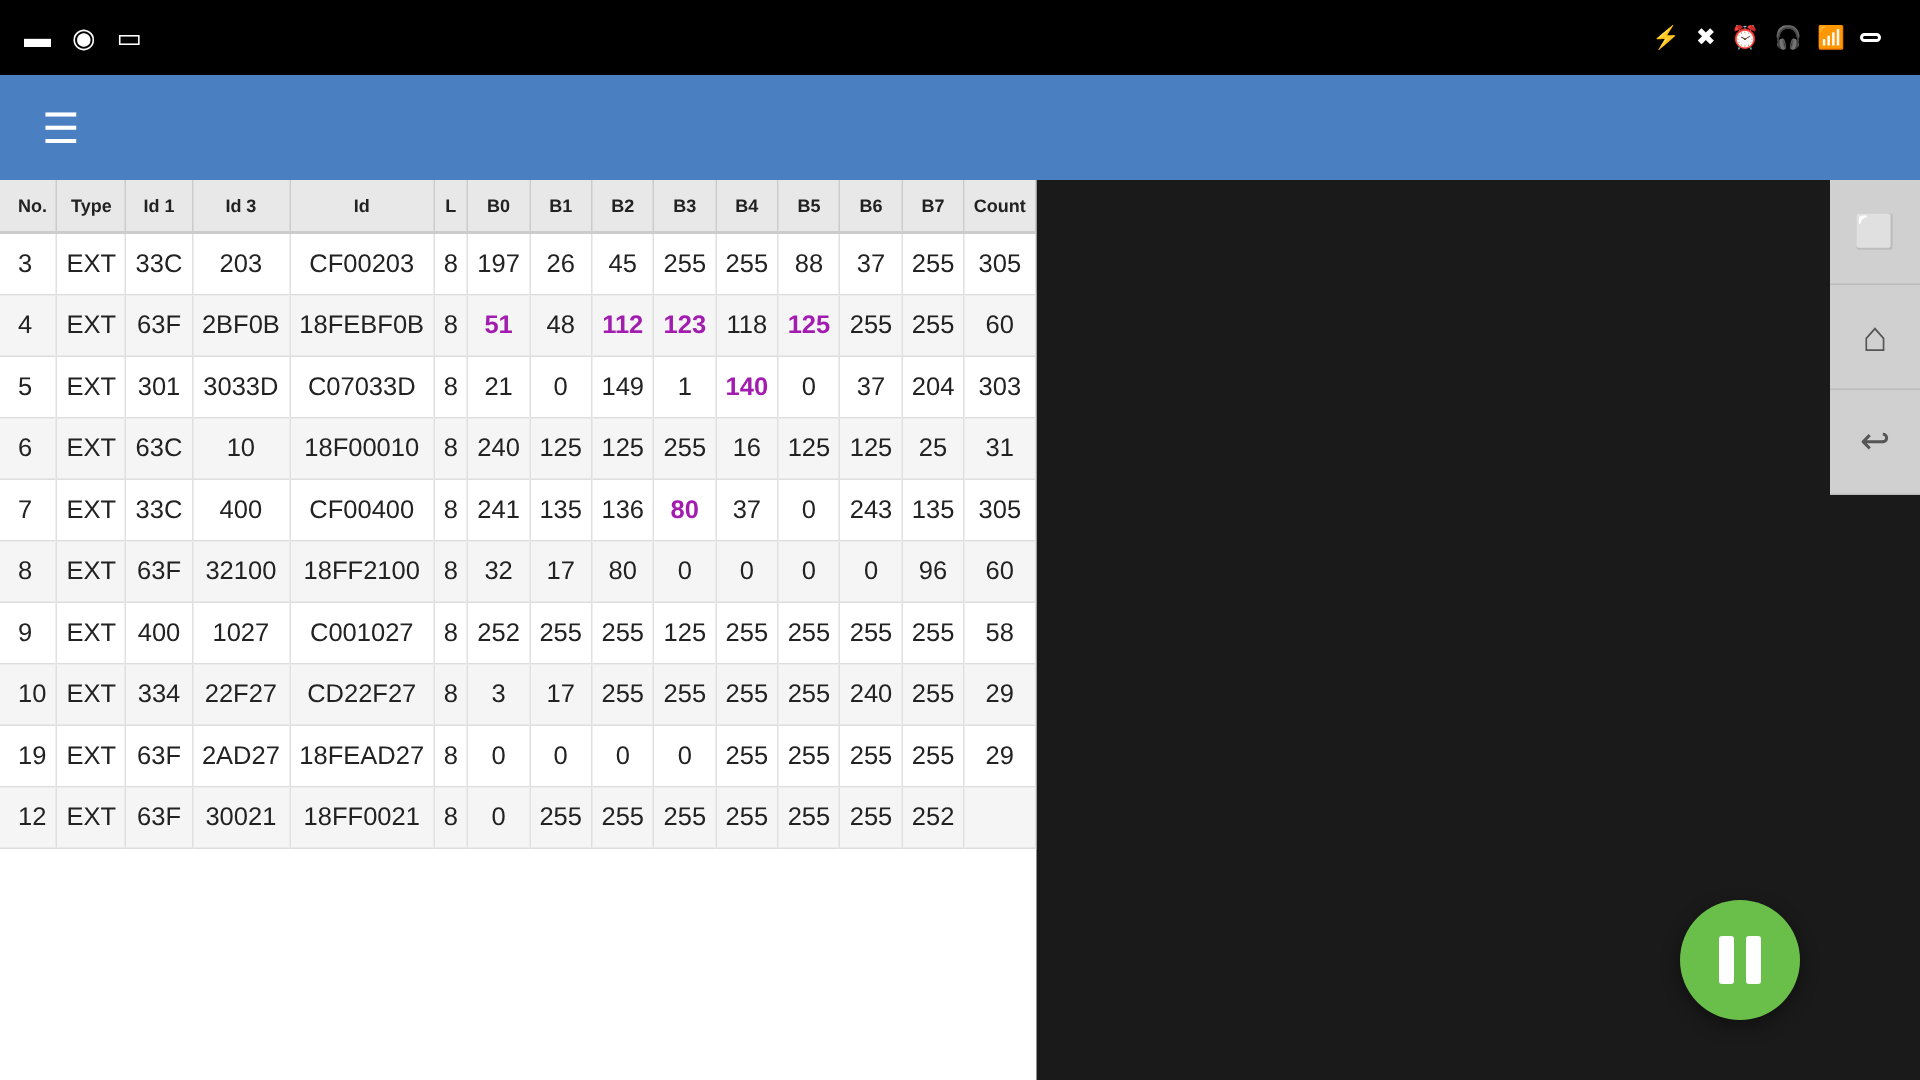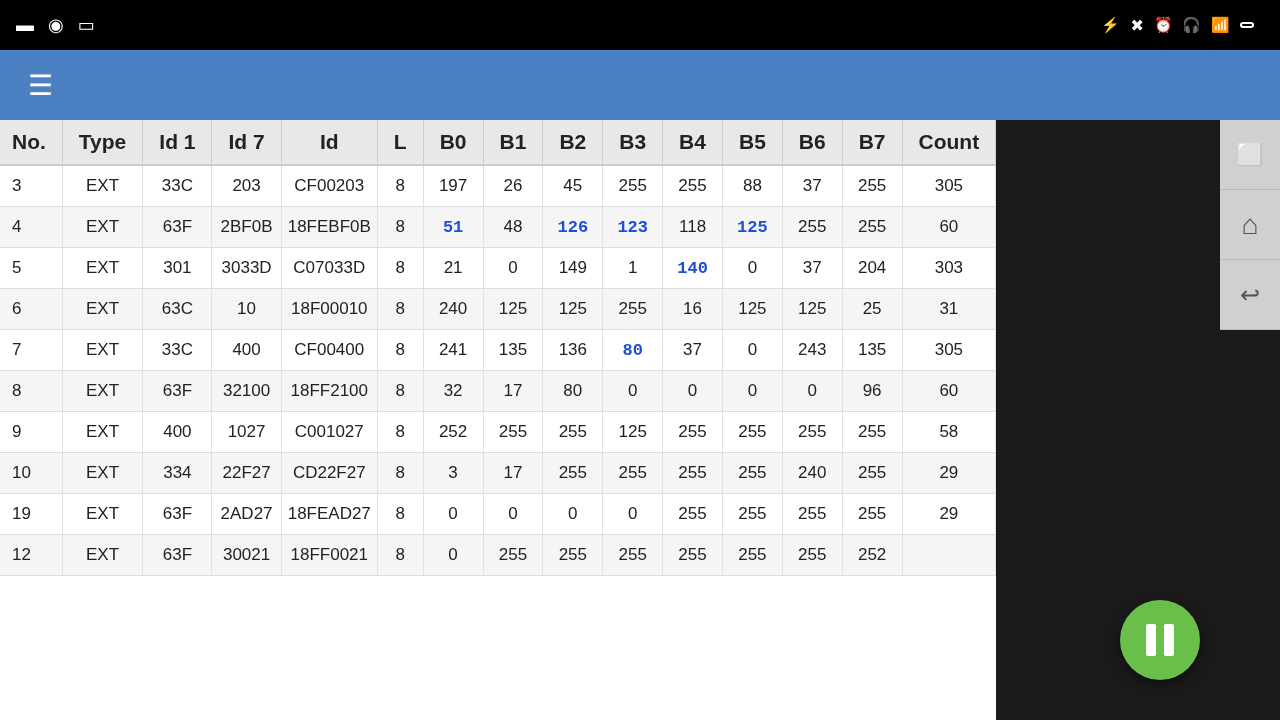--- a/index.html
+++ b/index.html
@@ -118,46 +118,46 @@
     table {
       width: 100%;
       border-collapse: collapse;
       font-size: 18px;
     }
     thead tr {
       background: #e8e8e8;
       border-bottom: 2px solid #ccc;
     }
     th {
-      padding: 10px 16px;
+      padding: 10px 6px;
       font-weight: bold;
       text-align: center;
       border-right: 1px solid #ccc;
       color: #222;
-      font-size: 21px;
+      font-size: 12px;
     }
     th:first-child { padding-left: 12px; }
     tbody tr {
       border-bottom: 1px solid #ddd;
     }
     tbody tr:nth-child(even) {
       background: #f5f5f5;
     }
     tbody tr:nth-child(odd) {
       background: #fff;
     }
     td {
       padding: 10px 6px;
       text-align: center;
       border-right: 1px solid #e0e0e0;
       color: #222;
       font-size: 17px;
     }
     td:first-child { padding-left: 12px; text-align: left; }
-    .highlight-red { color: #1d4ed8; font-weight: bold; font-family: Liberation Mono, monospace; }
+    .highlight-red { color: #a21caf; font-weight: bold; }
 
     
     .pause-btn {
       position: absolute;
       bottom: 40px;
       right: 80px;
       width: 80px;
       height: 80px;
       border-radius: 50%;
       background: #6abf4b;
@@ -211,21 +211,21 @@
 
 <div style="display:flex; height: calc(720px - 120px);">
 
   <div class="table-container">
     <table>
       <thead>
         <tr>
           <th>No.</th>
           <th>Type</th>
           <th>Id 1</th>
-          <th>Id 7</th>
+          <th>Id 3</th>
           <th>Id</th>
           <th>L</th>
           <th>B0</th>
           <th>B1</th>
           <th>B2</th>
           <th>B3</th>
           <th>B4</th>
           <th>B5</th>
           <th>B6</th>
           <th>B7</th>
@@ -252,21 +252,21 @@
           </tr>
           <tr>
             <td>4</td>
             <td>EXT</td>
             <td>63F</td>
             <td>2BF0B</td>
             <td>18FEBF0B</td>
             <td>8</td>
             <td class="highlight-red">51</td>
             <td>48</td>
-            <td class="highlight-red">126</td>
+            <td class="highlight-red">112</td>
             <td class="highlight-red">123</td>
             <td>118</td>
             <td class="highlight-red">125</td>
             <td>255</td>
             <td>255</td>
             <td>60</td>
           </tr>
           <tr>
             <td>5</td>
             <td>EXT</td>

